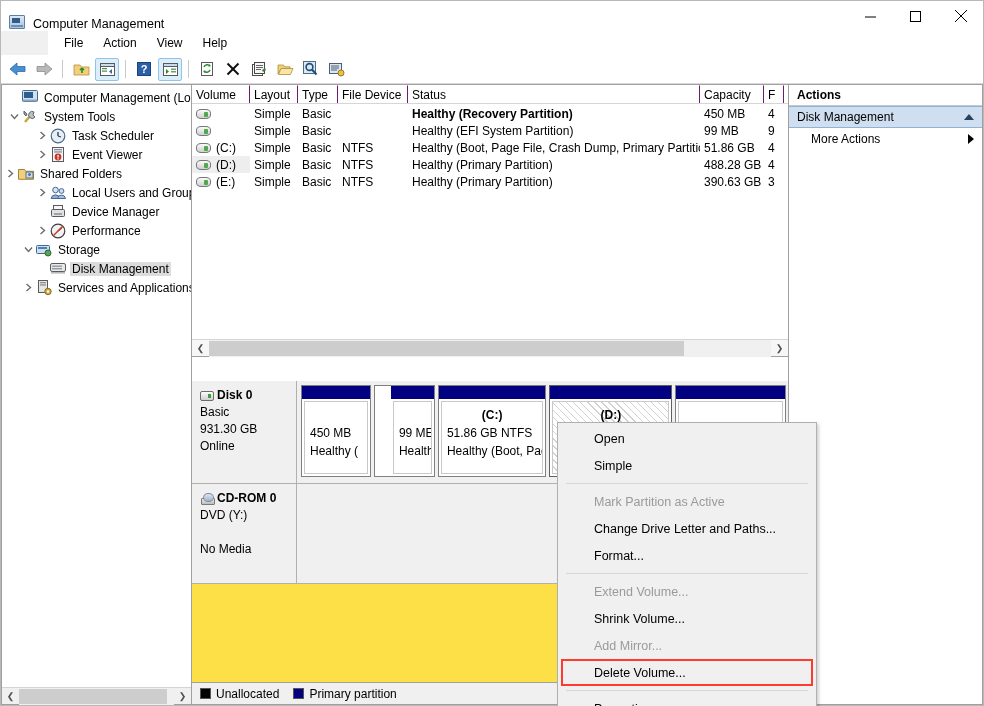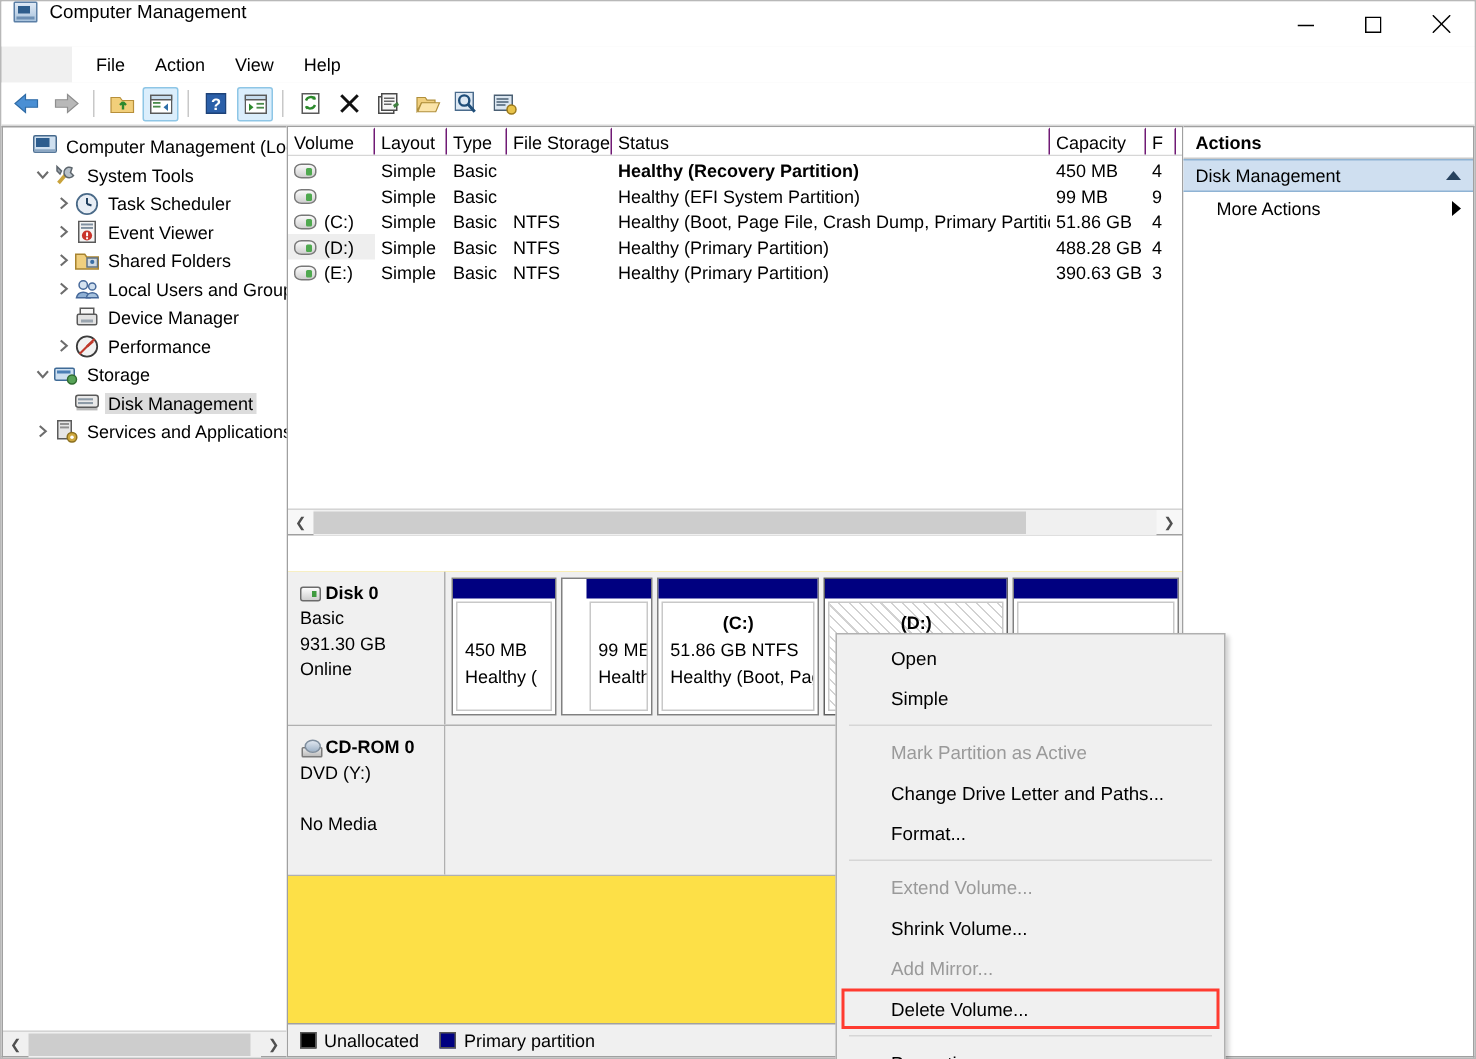--- a/index.html
+++ b/index.html
@@ -18,21 +18,21 @@
     width: 984px; height: 706px;
     background: #f0f0f0;
     display: flex; flex-direction: column;
     border: 1px solid #b8b8b8;
   }
 
   
   .titlebar {
     height: 30px; min-height: 30px;
     background: #ffffff;
-    display: flex; align-items: flex-start;
+    display: flex; align-items: flex-end;
     position: relative;
   }
   .titlebar-icon {
     width: 16px; height: 16px; margin-left: 8px; margin-right: 8px;
     position: relative; flex: 0 0 auto;
   }
   .mmc-icon {
     width: 16px; height: 14px;
     background: linear-gradient(#dfe9f5,#a9c3dd);
     border: 1px solid #5b7fa6;
@@ -479,21 +479,21 @@
       <div class="tree" id="tree-container">
           <div class="trow" style="padding-left: 4px;">
             <span class="chev"></span>
             <span class="ticon"><svg width="16" height="14">
                 <rect x="0.5" y="0.5" width="15" height="11" rx="1" fill="#cfe0f0" stroke="#46698c"></rect>
                 <rect x="2" y="2" width="9" height="6" fill="#2d5d8e"></rect>
                 <rect x="1" y="9.5" width="14" height="2" fill="#8ba6c2"></rect>
               </svg></span>
             <span class="lbl">Computer Management (Local</span>
           </div>
-          <div class="trow" style="padding-left: 18px;">
+          <div class="trow" style="padding-left: 4px;">
             <span class="chev">
               <svg width="9" height="9" viewBox="0 0 9 9">
                 <path d="M1 2.5 L4.5 6.5 L8 2.5" fill="none" stroke="#6d6d6d" stroke-width="1.4"></path>
               </svg>
             </span>
             <span class="ticon"><svg width="16" height="16">
                 <path d="M3 13 L9 6" stroke="#c9a33c" stroke-width="2.4"></path>
                 <path d="M2 2 l3 3 l-1 2 l-2 -2 z" fill="#9aa3ab" stroke="#5d656c"></path>
                 <path d="M12 3 a3.5 3.5 0 1 0 1 5 l-2 -2 z" fill="#b9c2ca" stroke="#5d656c"></path>
               </svg></span>
@@ -521,21 +521,21 @@
             <span class="ticon"><svg width="16" height="16">
                 <rect x="2.5" y="0.5" width="11" height="14" fill="#f4f4f4" stroke="#5a5a5a"></rect>
                 <rect x="4" y="2" width="8" height="1.3" fill="#7f8f9f"></rect>
                 <rect x="4" y="4.3" width="8" height="1.3" fill="#7f8f9f"></rect>
                 <circle cx="8" cy="10" r="3.4" fill="#c9342b"></circle>
                 <rect x="7.4" y="7.9" width="1.3" height="2.6" fill="#fff"></rect>
                 <rect x="7.4" y="11.2" width="1.3" height="1.3" fill="#fff"></rect>
               </svg></span>
             <span class="lbl">Event Viewer</span>
           </div>
-          <div class="trow" style="padding-left: 32px;">
+          <div class="trow" style="">
             <span class="chev">
               <svg width="9" height="9" viewBox="0 0 9 9">
                 <path d="M2.5 1 L6.5 4.5 L2.5 8" fill="none" stroke="#6d6d6d" stroke-width="1.4"></path>
               </svg>
             </span>
             <span class="ticon"><svg width="16" height="16">
                 <path d="M0.5 3.5 h6 l1.3 1.8 H15.5 v8 H0.5 Z" fill="#f0cf7e" stroke="#a8842f"></path>
                 <rect x="8" y="6" width="7" height="6" fill="#cfd9e2" stroke="#5f7285"></rect>
                 <circle cx="11.5" cy="8.6" r="1.4" fill="#3a6ea5"></circle>
               </svg></span>
@@ -632,21 +632,21 @@
             <div class="vl-th" style="width: 58px; flex: 0 0 58px;">
               <span>Volume</span>
             </div>
             <div class="vl-th" style="width: 48px; flex: 0 0 48px;">
               <span>Layout</span>
             </div>
             <div class="vl-th" style="width: 40px; flex: 0 0 40px;">
               <span>Type</span>
             </div>
             <div class="vl-th" style="width: 70px; flex: 0 0 70px;">
-              <span>File Storage</span>
+              <span>File Device</span>
             </div>
             <div class="vl-th" style="width: 292px; flex: 0 0 292px;">
               <span>Status</span>
             </div>
             <div class="vl-th" style="width: 64px; flex: 0 0 64px;">
               <span>Capacity</span>
             </div>
             <div class="vl-th" style="width: 20px; flex: 0 0 20px;">
               <span>F</span>
             </div>

